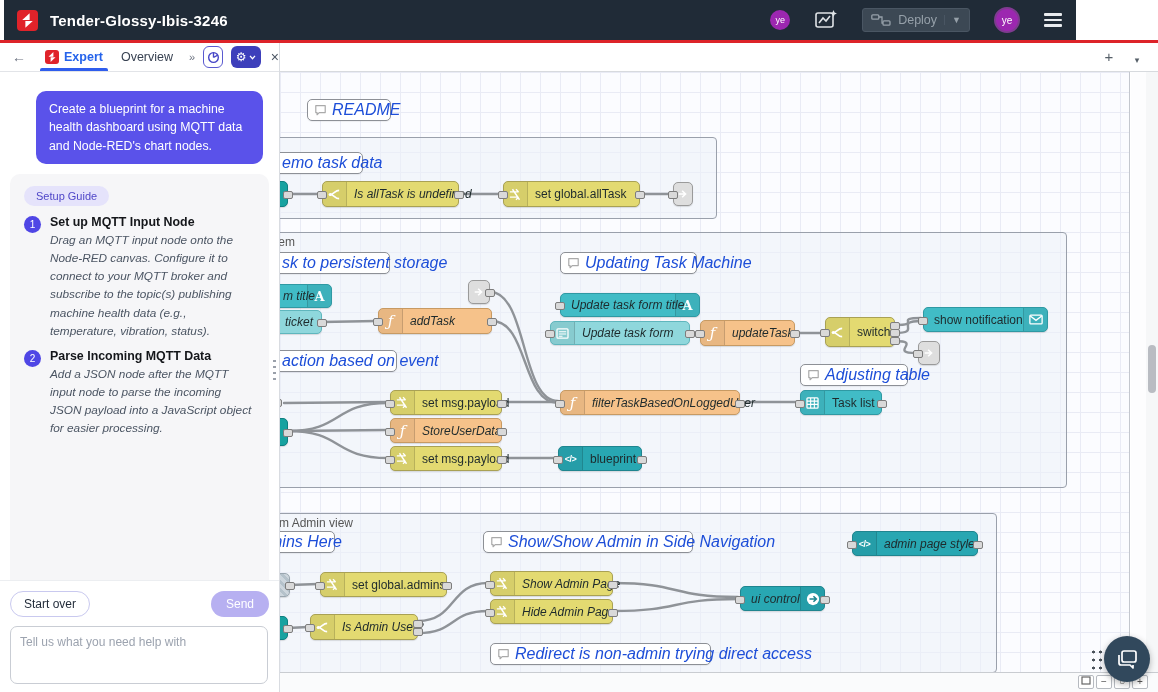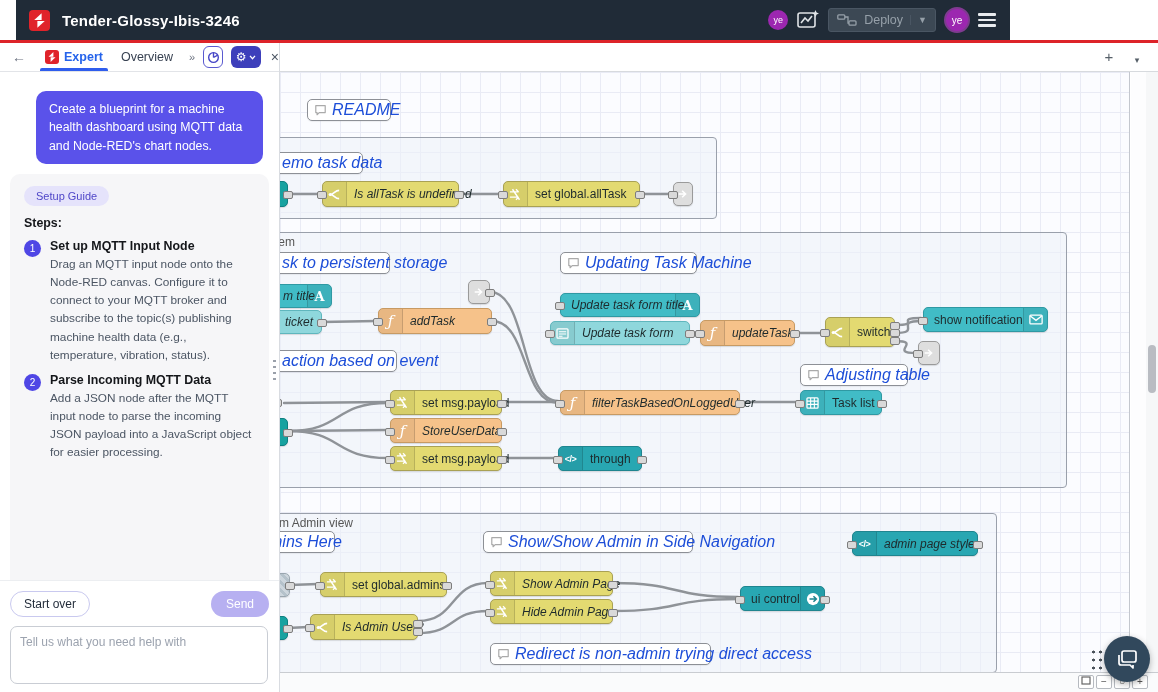--- a/index.html
+++ b/index.html
@@ -1,26 +1,26 @@
 <!DOCTYPE html>
 <html><head>
 <meta charset="utf-8">
 <style>
   * { margin:0; padding:0; box-sizing:border-box; }
   html,body { width:1158px; height:692px; }
   body { font-family:"Liberation Sans", sans-serif; background:#fff; overflow:hidden; }
   #app { position:relative; width:1158px; height:692px; overflow:hidden; background:#fff; }
 
   
-  .header { position:absolute; left:16px; top:0; width:994px; height:40px; background:#202b37; display:flex; align-items:center; z-index:50; }
+  .header { position:absolute; left:4px; top:0; width:1072px; height:40px; background:#202b37; display:flex; align-items:center; z-index:50; }
   .header-accent { position:absolute; left:0; top:40px; width:1158px; height:3px; background:#dd2329; z-index:50; }
   .logo { width:21px; height:21px; background:#e0232a; border-radius:4px; margin-left:13px; position:relative; }
   .logo svg { position:absolute; inset:0; }
   .app-title { color:#fff; font-size:15px; font-weight:bold; margin-left:12px; letter-spacing:.2px; }
-  .header-right { margin-left:auto; display:flex; align-items:center; gap:8px; padding-right:14px; }
+  .header-right { margin-left:auto; display:flex; align-items:center; gap:24px; padding-right:14px; }
   .avatar-sm { width:20px; height:20px; border-radius:50%; background:#9c27b0; color:#fff; font-size:9px; display:flex; align-items:center; justify-content:center; }
   .avatar-lg { width:26px; height:26px; border-radius:50%; background:#9c27b0; color:#fff; font-size:10px; display:flex; align-items:center; justify-content:center; border:2px solid #7e3b8f; }
   .deploy-btn { height:24px; background:#3c4854; border:1px solid #4a5663; border-radius:3px; display:flex; align-items:center; gap:7px; padding:0 8px; color:#96a0a9; font-size:12.5px; }
   .deploy-caret { border-left:1px solid #4a5663; padding-left:7px; font-size:9px; color:#96a0a9; }
   .burger { display:flex; flex-direction:column; gap:3px; cursor:pointer; }
   .burger i { display:block; width:18px; height:2.6px; background:#e8ebee; border-radius:1px; }
 
   
   .flowtab-bar { position:absolute; left:280px; top:43px; width:878px; height:29px; background:#fff; border-bottom:1px solid #d7dade; z-index:5; }
   .flowtab-bar .bar-btn { position:absolute; top:5px; color:#555f68; font-size:15px; width:18px; height:18px; text-align:center; line-height:18px; cursor:pointer; }
@@ -72,21 +72,21 @@
   .panel-body { position:absolute; top:30px; bottom:112px; left:0; right:0; overflow:hidden; }
   .bubble { margin:18px 16px 0 36px; background:#5a52ea; color:#fff; border-radius:10px; padding:9px 13px; font-size:12.3px; line-height:1.5; }
   .guide-card { margin:10px 10px 0 10px; background:#f6f6f8; border-radius:10px; padding:12px 14px; height:426px; overflow:hidden; }
   .badge { display:inline-block; background:#e5e3fb; color:#4f46c8; font-size:11px; padding:4px 12px; border-radius:11px; }
   .guide-title { font-size:13.8px; font-weight:bold; color:#14161a; line-height:1.35; margin-top:10px; }
   .guide-intro { font-size:12.2px; color:#3f4752; line-height:1.62; margin-top:8px; }
   .steps-label { font-size:12.4px; font-weight:bold; color:#14161a; margin-top:10px; }
   .step { display:flex; margin-top:9px; gap:9px; }
   .step-num { flex:none; width:17px; height:17px; border-radius:50%; background:#4f46e5; color:#fff; font-size:10px; display:flex; align-items:center; justify-content:center; margin-top:1px; }
   .step-title { font-size:12.4px; font-weight:bold; color:#14161a; }
-  .step-body { font-size:11.8px; color:#4b5563; line-height:1.53; margin-top:2px; }
+  .step-body { font-size:11.8px; color:#4b5563; line-height:1.53; margin-top:2px;font-style:italic; }
 
   .panel-footer { position:absolute; left:0; bottom:0; width:100%; height:112px; border-top:1px solid #eceef1; background:#fff; padding:10px; }
   .footer-row { display:flex; justify-content:space-between; align-items:center; }
   .startover-btn { border:1px solid #c9c9ef; background:#fff; border-radius:14px; padding:5px 13px; font-size:12px; color:#1f2937; cursor:pointer; }
   .send-btn { background:#b7b0f1; border:none; border-radius:14px; padding:6px 15px; font-size:12px; color:#fff; cursor:pointer; }
   .chat-input { margin-top:9px; width:258px; height:58px; border:1px solid #c9cdd4; border-radius:7px; resize:none; font-family:"Liberation Sans",sans-serif; font-size:12px; color:#333; padding:8px 9px; }
   .chat-input::placeholder { color:#9ca3af; }
   .grip { position:absolute; right:2px; top:315px; width:5px; height:26px;
     background-image:radial-gradient(circle,#9aa0aa 1.2px, transparent 1.4px); background-size:5px 6px; }
 </style>
@@ -343,21 +343,21 @@
           </svg>
         </span>
         <span class="n-label" style="padding-left:31px;">set msg.payload</span>
         <span class="port" style="left:-6px;top:8.5px;"></span>
         <span class="port" style="right:-6px;top:8.5px;"></span>
       </div>
       <div class="node" style="left: 278px; top: 374px; width: 84px; height: 25px; background: rgb(40, 167, 178); border-color: rgb(31, 133, 143);">
         <span class="tile left">
           <span style="font-size:9px;font-weight:bold;letter-spacing:-0.5px;">&lt;/&gt;</span>
         </span>
-        <span class="n-label" style="padding-left:31px;">through</span>
+        <span class="n-label" style="padding-left:31px;">blueprint</span>
         <span class="port" style="left:-6px;top:8.5px;"></span>
         <span class="port" style="right:-6px;top:8.5px;"></span>
       </div>
       <div class="node" style="left: -18px; top: 346px; width: 26px; height: 28px; background: rgb(23, 162, 160); border-color: rgb(14, 127, 128);">
         <span class="port" style="right:-6px;top:10px;"></span>
       </div>
       <div class="port" style="left: -8px; top: 327px;"></div>
       <div class="node" style="left: 40px; top: 500px; width: 127px; height: 25px; background: rgb(227, 218, 113); border-color: rgb(169, 161, 84);">
         <span class="tile left">
           <svg width="14" height="13" viewBox="0 0 16 14">
@@ -388,21 +388,21 @@
         <span class="port" style="left:-6px;top:8.5px;"></span>
         <span class="port" style="right:-6px;top:8.5px;"></span>
       </div>
       <div class="node" style="left: 460px; top: 514px; width: 85px; height: 25px; background: rgb(40, 167, 178); border-color: rgb(31, 133, 143);">
         <span class="tile right">
           <svg width="14" height="14" viewBox="0 0 16 16">
             <circle cx="8" cy="8" r="7" fill="#fff"></circle>
             <path d="M4 8 h7 M8.5 4.8 L11.8 8 L8.5 11.2" fill="none" stroke="#1f858f" stroke-width="1.8"></path>
           </svg>
         </span>
-        <span class="n-label" style="padding-left:10px;">ui control</span>
+        <span class="n-label" style="padding-left:10px;font-style:italic;">ui control</span>
         <span class="port" style="left:-6px;top:8.5px;"></span>
         <span class="port" style="right:-6px;top:8.5px;"></span>
       </div>
       <div class="node" style="left: 30px; top: 542px; width: 108px; height: 26px; background: rgb(227, 218, 113); border-color: rgb(169, 161, 84);">
         <span class="tile left">
           <svg width="13" height="15" viewBox="0 0 14 16">
             <path d="M2 8 C7 8 7 3.5 12 3.5 M2 8 C7 8 7 12.5 12 12.5" fill="none" stroke="#fff" stroke-width="1.8"></path>
             <circle cx="2.4" cy="8" r="1.7" fill="#fff"></circle>
           </svg>
         </span>
@@ -478,21 +478,20 @@
             <path d="M1 1 L4 4.5 L7 1" stroke="#fff" stroke-width="1.5" fill="none"></path>
           </svg>
       </div>
       <span class="close-x">×</span>
     </div>
 
     <div class="panel-body">
       <div class="bubble">Create a blueprint for a machine health dashboard using MQTT data and Node-RED's chart nodes.</div>
       <div class="guide-card">
         <span class="badge">Setup Guide</span>
-        <div class="steps-label">Steps:</div>
 
         <div class="step">
           <div class="step-num">1</div>
           <div>
               <div class="step-title">Set up MQTT Input Node</div>
           <div class="step-body">Drag an MQTT input node onto the Node-RED canvas. Configure it to connect to your MQTT broker and subscribe to the topic(s) publishing machine health data (e.g., temperature, vibration, status).</div>
             </div>
         </div>
         <div class="step">
           <div class="step-num">2</div>

